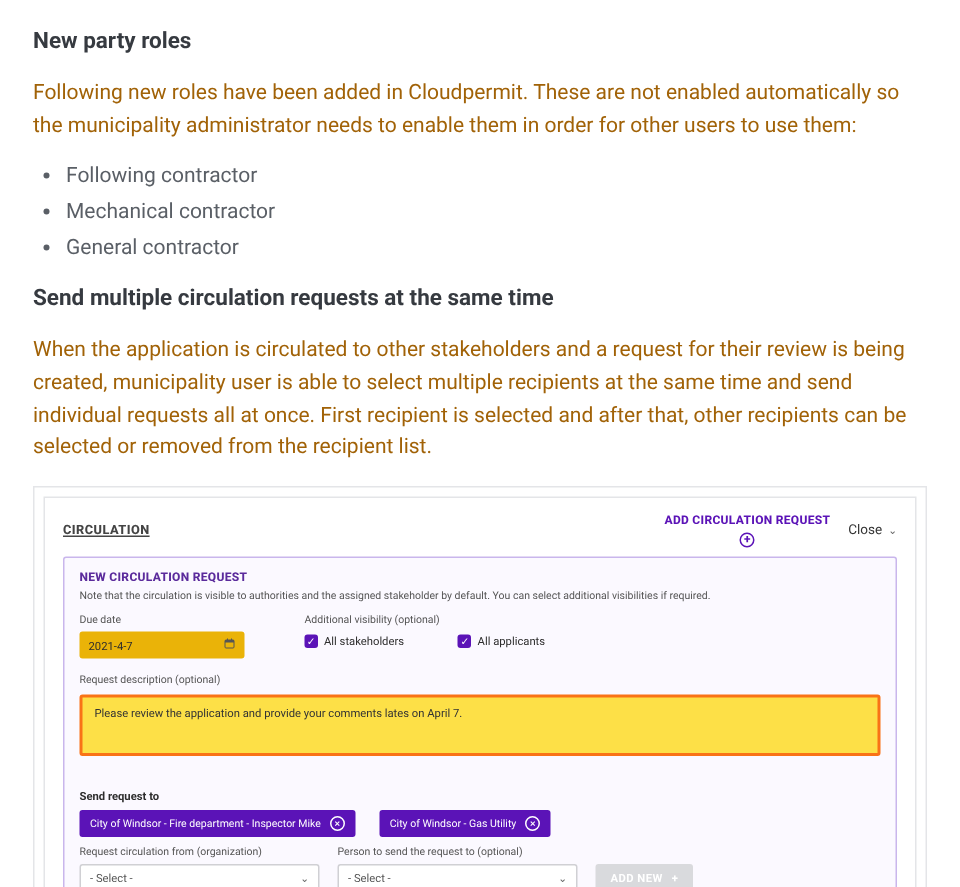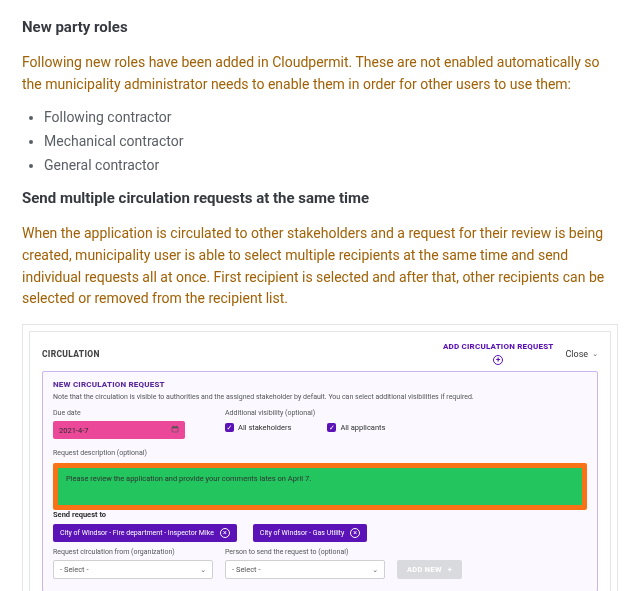--- a/index.html
+++ b/index.html
@@ -4,37 +4,37 @@
 <style>
   * { box-sizing: border-box; margin: 0; padding: 0; }
   body { font-family: -apple-system, BlinkMacSystemFont, "Segoe UI", Roboto, Arial, sans-serif; color:#333; background:#fff; padding: 18px 22px; width:640px; }
   h3.section { font-size:15px; font-weight:700; color:#363a40; margin-bottom:16px; }
   p.body { font-size:14px; line-height:1.55; color:#a16207; margin-bottom:14px; }
   ul.roles { list-style:disc; padding-left:22px; margin-bottom:16px; }
   ul.roles li { font-size:14px; color:#5a5f66; margin:8px 0; }
   .card-wrap { border:1px solid #e4e5e8; padding:6px; margin-top:8px; }
   .circ-card { border:1px solid #e4e5e8; padding:10px 12px 12px; font-size:8px; color:#2d2d2d; }
   .circ-head { display:flex; align-items:center; justify-content:space-between; margin-bottom:6px; }
-  .circ-title { font-weight:800; letter-spacing:.3px; font-size:8.5px; color:#444; }
+  .circ-title { font-weight:800; letter-spacing:.3px; font-size:8.5px; color:#444;text-decoration:underline; }
   .circ-head-right { display:flex; align-items:center; gap:12px; }
   .add-req { color:#5b13b7; font-weight:800; font-size:8px; letter-spacing:.2px; display:flex; align-items:center; gap:4px;flex-direction:column; }
   .add-req .plus { display:inline-flex; width:10px; height:10px; border:1px solid #5b13b7; border-radius:50%; align-items:center; justify-content:center; font-size:8px; line-height:1; }
   .close-group { font-size:9px; color:#333; display:flex; align-items:center; gap:4px; }
   .req-box { border:1px solid #c9b6ec; background:#fbf9ff; padding:8px 10px 12px; border-radius:2px; }
   .req-box .rb-title { font-weight:800; color:#5b2b9c; font-size:8px; letter-spacing:.2px; margin-bottom:4px; }
   .req-box .note { font-size:7px; color:#555; margin-bottom:8px; }
   .hdr-row { display:flex; gap:40px; }
   .label { font-size:7px; color:#555; margin-bottom:4px; }
-  .date-input { display:flex; align-items:center; justify-content:space-between; background:#ec4899; width:132px; padding:4px 6px; font-size:7.5px; border-radius:2px; }
+  .date-input { display:flex; align-items:center; justify-content:space-between; background:#eab308; width:110px; padding:4px 6px; font-size:7.5px; border-radius:2px; }
   .cal-icon svg { width:8px; height:8px; }
   .vis-group { display:flex; gap:36px; padding-top:2px; }
   .chk { display:flex; align-items:center; gap:4px; font-size:7.5px; }
   .chk .box { width:9px; height:9px; background:#5b13b7; border-radius:2px; display:inline-flex; align-items:center; justify-content:center; color:#fff; font-size:7px; }
-  .desc-textarea { margin-top:6px; background:#22c55e; border:5px solid #f97316; border-radius:2px; width:100%; padding:6px 8px 22px; font-size:7.5px; color:#333; }
-  .sub-label { font-weight:700; font-size:7.5px; margin-top:0; margin-bottom:5px; }
+  .desc-textarea { margin-top:6px; background:#fde047; border:2px solid #f97316; border-radius:2px; width:100%; padding:6px 8px 22px; font-size:7.5px; color:#333; }
+  .sub-label { font-weight:700; font-size:7.5px; margin-top:22px; margin-bottom:5px; }
   .chips { display:flex; gap:16px; flex-wrap:wrap; }
   .chip { display:flex; align-items:center; gap:6px; background:#5b13b7; color:#fff; font-size:7px; padding:4px 7px; border-radius:2px; }
   .chip .x { width:10px; height:10px; border:1px solid #fff; border-radius:50%; display:inline-flex; align-items:center; justify-content:center; font-size:7px; line-height:1; }
   .two-col { display:flex; gap:12px; align-items:flex-end; margin-top:6px; }
   .sel { flex:0 0 160px; }
   .sel-box { background:#fff; border:1px solid #d0d0d4; border-radius:2px; padding:4px 6px; font-size:7.5px; display:flex; justify-content:space-between; align-items:center; color:#555; }
   .btn-addnew { background:#d9dadd; color:#fff; font-size:7.5px; font-weight:700; letter-spacing:.3px; padding:5px 10px; border-radius:2px; display:flex; align-items:center; gap:6px; }
   .chev { font-size:7px; color:#666; }
 </style>
 </head>

